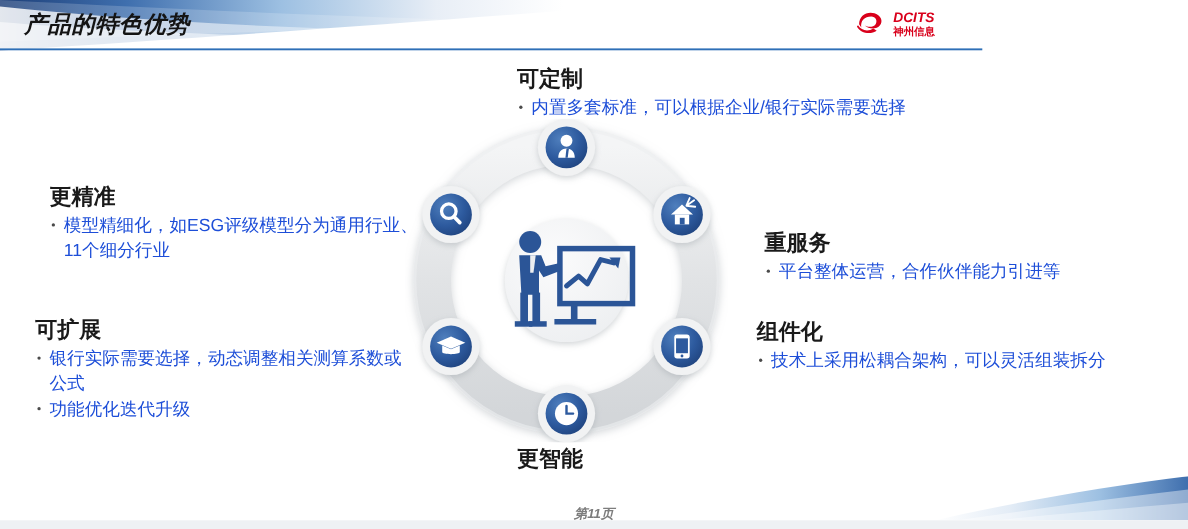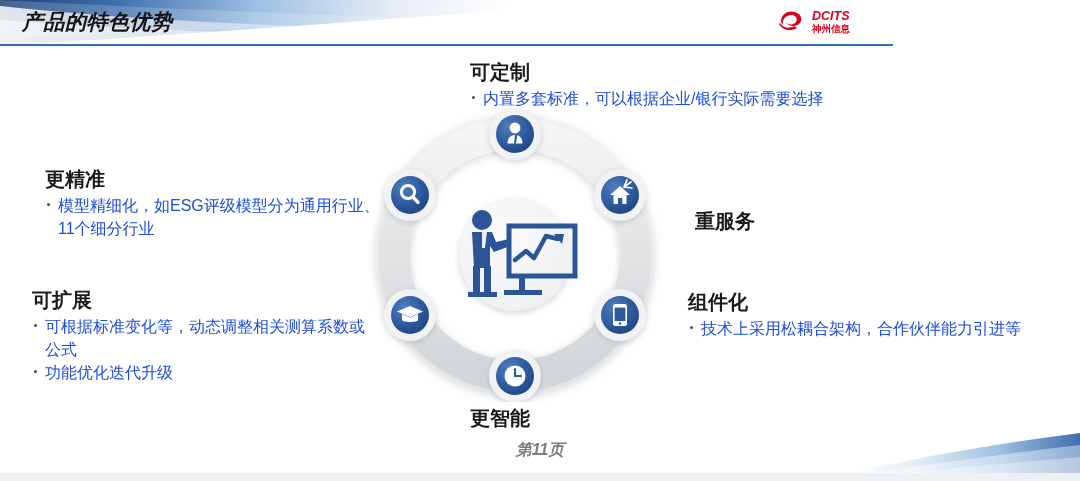--- a/index.html
+++ b/index.html
@@ -24,22 +24,22 @@
   .header-rule{
     position:absolute;left:0;top:44px;width:1080px;height:2px;
     background:#2e6fb7;z-index:4;
   }
   .logo{position:absolute;right:10px;top:6px;width:108px;height:30px;z-index:6;}
 
   
   .footer-swoosh{position:absolute;right:0;bottom:8px;width:230px;height:40px;}
   .footer-rule{position:absolute;left:0;bottom:0;width:1080px;height:8px;background:#eef1f4;}
   .page-num{
-    position:absolute;left:0;right:0;bottom:20px;text-align:center;
-    font-size:16px;font-style:italic;color:#7d7d7d;font-weight:bold;
+    position:absolute;left:0;right:0;bottom:5px;text-align:center;
+    font-size:12px;font-style:italic;color:#7d7d7d;font-weight:bold;
   }
 
   
   .block{position:absolute;}
   .block h3{
     margin:0 0 4px 0;font-size:20px;font-weight:bold;color:#1a1a1a;
     line-height:1.2;
   }
   .block ul{margin:0;padding:0;list-style:none;}
   .block li{
@@ -111,34 +111,37 @@
 
   <div class="block blk-accurate">
     <h3>更精准</h3>
     <ul>
       <li>模型精细化，如ESG评级模型分为通用行业、11个细分行业</li>
     </ul>
   </div>
 
   <div class="block blk-service">
     <h3>重服务</h3>
+    <ul>
+      <li>平台整体运营，合作伙伴能力引进等</li>
+    </ul>
   </div>
 
   <div class="block blk-extensible">
     <h3>可扩展</h3>
     <ul>
-      <li>可根据标准变化等，动态调整相关测算系数或公式</li>
+      <li>银行实际需要选择，动态调整相关测算系数或公式</li>
       <li>功能优化迭代升级</li>
     </ul>
   </div>
 
   <div class="block blk-component">
     <h3>组件化</h3>
     <ul>
-      <li>技术上采用松耦合架构，合作伙伴能力引进等</li>
+      <li>技术上采用松耦合架构，可以灵活组装拆分</li>
     </ul>
   </div>
 
   <div class="block blk-smart">
     <h3>更智能</h3>
   </div>
 
   <svg class="diagram" viewBox="0 0 294 294">
     <defs>
       <radialGradient id="nodeg" cx="0.35" cy="0.3" r="0.85">

